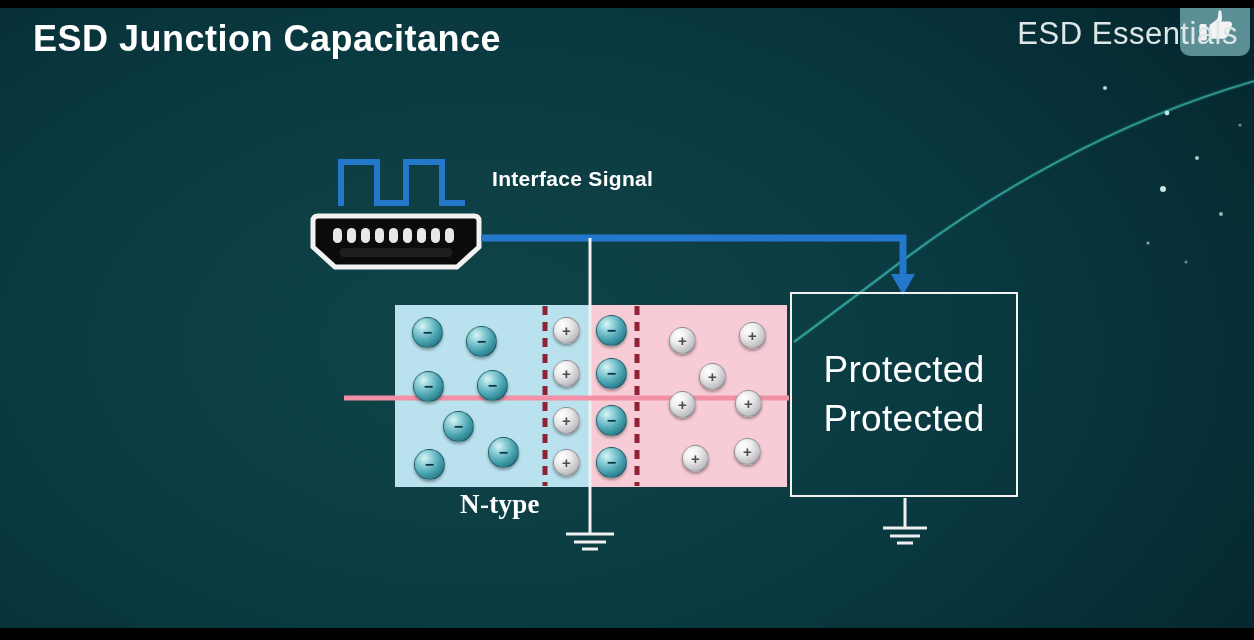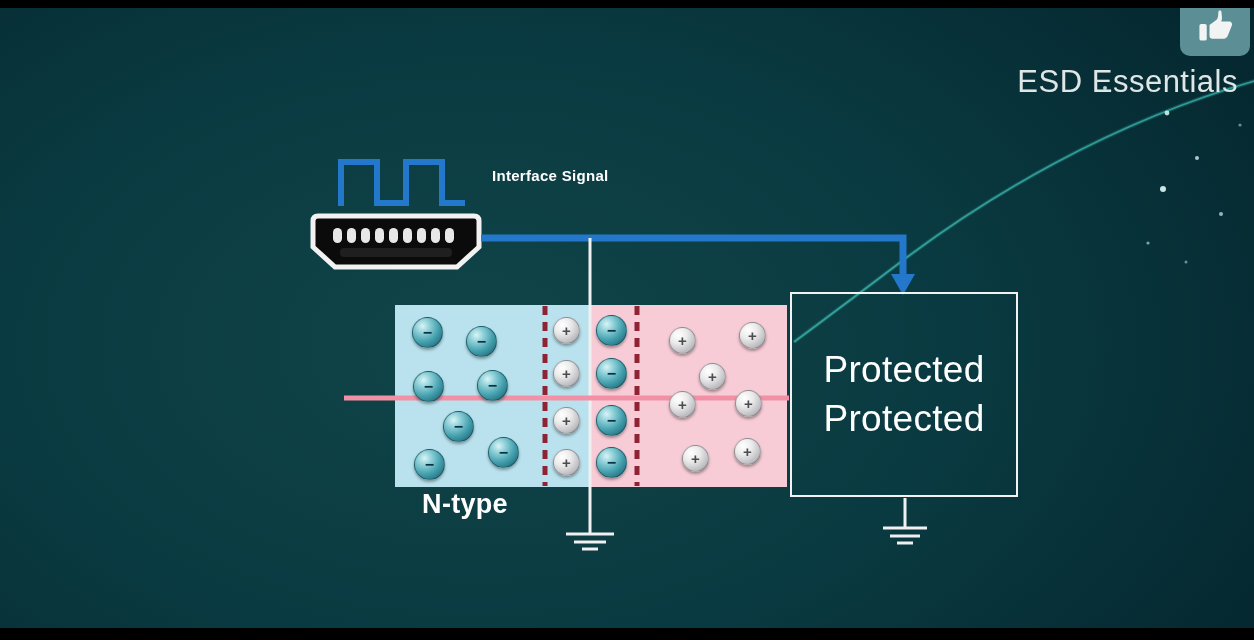--- a/index.html
+++ b/index.html
@@ -12,30 +12,30 @@
   .bar{position:absolute;left:0;width:1254px;background:#000;z-index:9;}
   .bar-top{top:0;height:8px;}
   .bar-bottom{bottom:0;height:12px;}
 
   .page-title{
     position:absolute;left:33px;top:18px;z-index:8;margin:0;
     color:#fff;font-size:36px;font-weight:600;letter-spacing:.5px;
   }
   .brand{
     position:absolute;top:16px;right:16px;z-index:8;
-    color:#dfe6e6;font-size:31px;font-weight:400;letter-spacing:.5px;margin-top:48px;
+    color:#dfe6e6;font-size:31px;font-weight:400;letter-spacing:.5px;
   }
   .like-badge{
     position:absolute;top:-8px;right:4px;width:70px;height:64px;z-index:7;
     background:var(--badge-teal);border-radius:10px;
     display:flex;align-items:center;justify-content:center;opacity:.95;
   }
   .signal-label{
     position:absolute;left:492px;top:167px;z-index:6;
-    color:#fff;font-size:15px;font-weight:700;letter-spacing:.3px;
+    color:#fff;font-size:21px;font-weight:700;letter-spacing:.3px;
   }
 
   .region{position:absolute;top:305px;height:182px;z-index:1;}
   .n-region{left:395px;width:195px;background:var(--n-region-fill);}
   .p-region{left:590px;width:197px;background:var(--p-region-fill);}
 
   .overlay-svg{position:absolute;left:0;top:0;width:1254px;height:640px;z-index:2;pointer-events:none;}
 
   .charges{position:absolute;left:0;top:0;width:1254px;height:640px;z-index:3;pointer-events:none;}
   .sphere{
@@ -50,21 +50,21 @@
   .sphere-plus{
     width:25px;height:25px;margin-left:-13px;margin-top:-13px;font-size:15px;color:#4c4c50;
     background:radial-gradient(circle at 33% 28%, #ffffff 0%, #ebebeb 35%, #c7c7cb 65%, #96969c 100%);
     border:1px solid rgba(85,85,90,.45);
   }
 
   .junction-label{
     position:absolute;top:489px;z-index:4;color:#fff;font-size:27px;font-weight:700;
     text-align:center;width:180px;letter-spacing:.3px;
   }
-  .n-label{left:375px;}
+  .n-label{left:410px;font-family:Liberation Serif, serif;}
   .p-label{left:608px;}
 
   .protected-box{
     position:absolute;left:790px;top:292px;width:228px;height:205px;z-index:4;
     border:2px solid #f2f2f2;box-sizing:border-box;
     display:flex;flex-direction:column;align-items:center;justify-content:center;
     color:#fff;font-size:37px;line-height:1.32;font-weight:400;letter-spacing:.3px;
   }
 
   
@@ -78,20 +78,21 @@
   .hdmi-body{fill:#0b0b0b;stroke:#f2f2f2;stroke-width:5;}
   .hdmi-pin{fill:#e8e8e8;}
   .hdmi-slot{fill:#1f1f1f;}
   .sparkle{fill:#d4f0ee;}
 </style>
 </head>
 <body>
 
 <div class="stage">
 
+  <h1 class="page-title">ESD Junction Capacitance</h1>
 
   <div class="like-badge">
     <svg width="44" height="44" viewBox="0 0 48 48">
       <rect x="7" y="24" width="8" height="18" rx="2" fill="#ffffff"></rect>
       <path d="M18 42 V25 l7-5 c1.6-1.2 2.3-3 2.4-5 l.3-4.4 c.1-1.8 3-1.9 3.3-.1 l.6 6 c.15 1.6-.2 3.2-.8 4.7 h8.6 c2.3 0 3.9 2.3 3 4.4 l-4.6 11.6 c-.7 1.7-2.3 2.8-4.1 2.8 H21 c-1.7 0-3-1.3-3-3 z" fill="#ffffff"></path>
     </svg>
   </div>
   <div class="brand">ESD Essentials</div>
 
   <div class="signal-label">Interface Signal</div>

